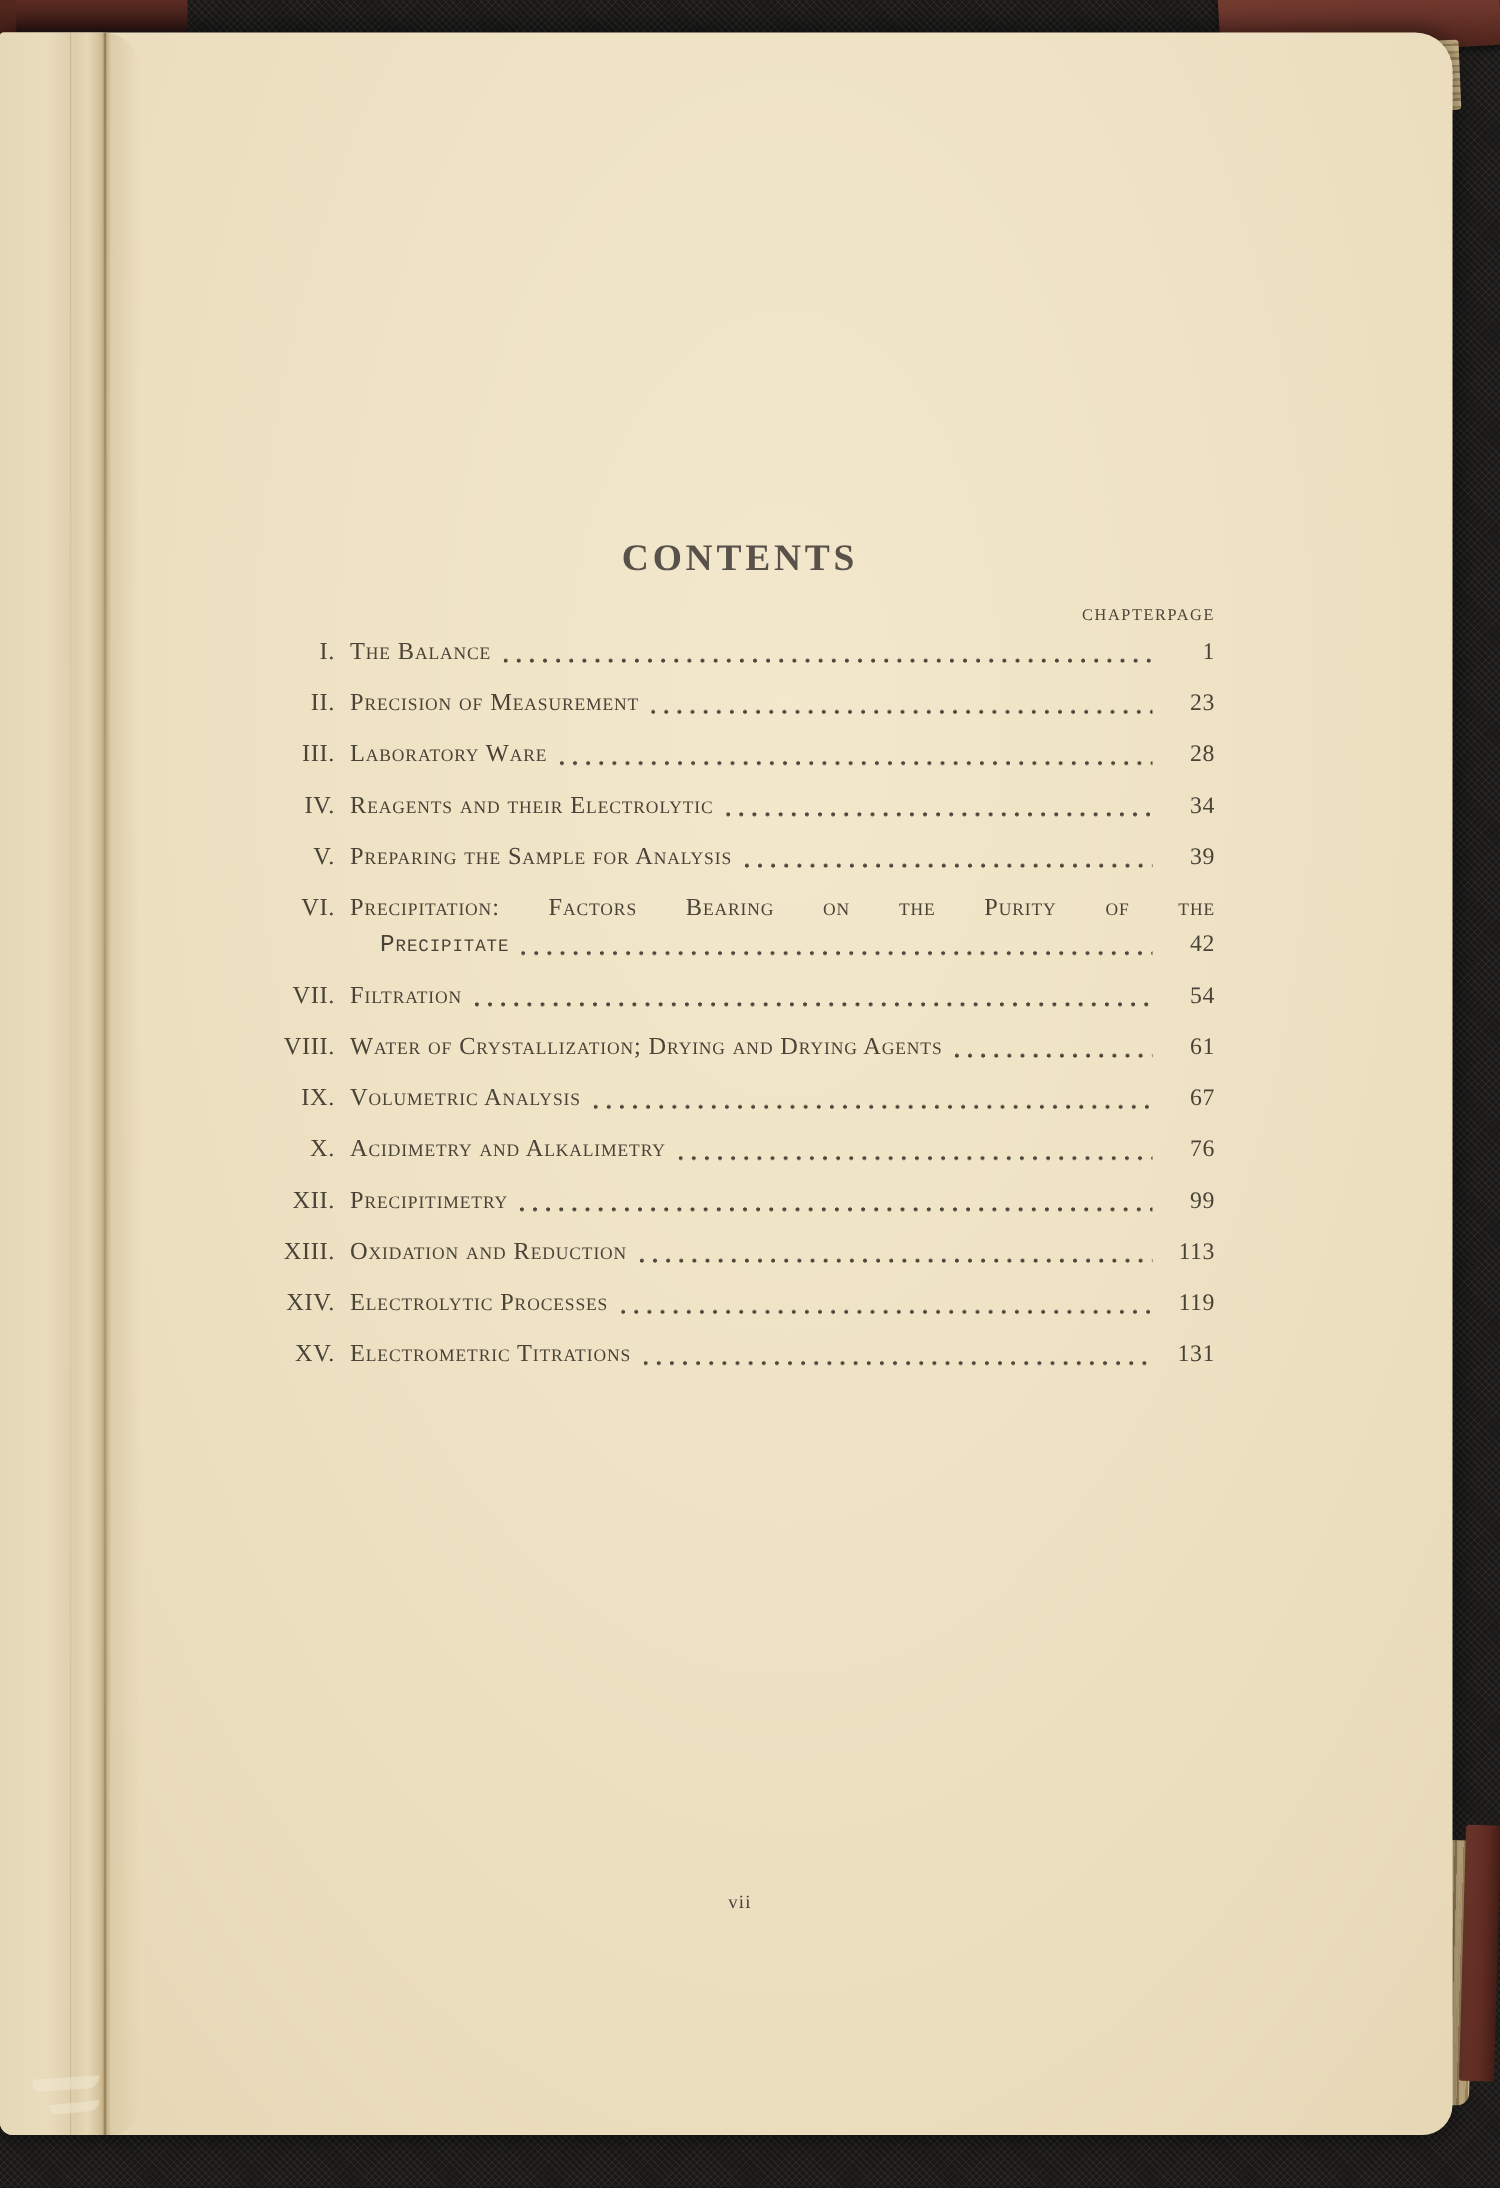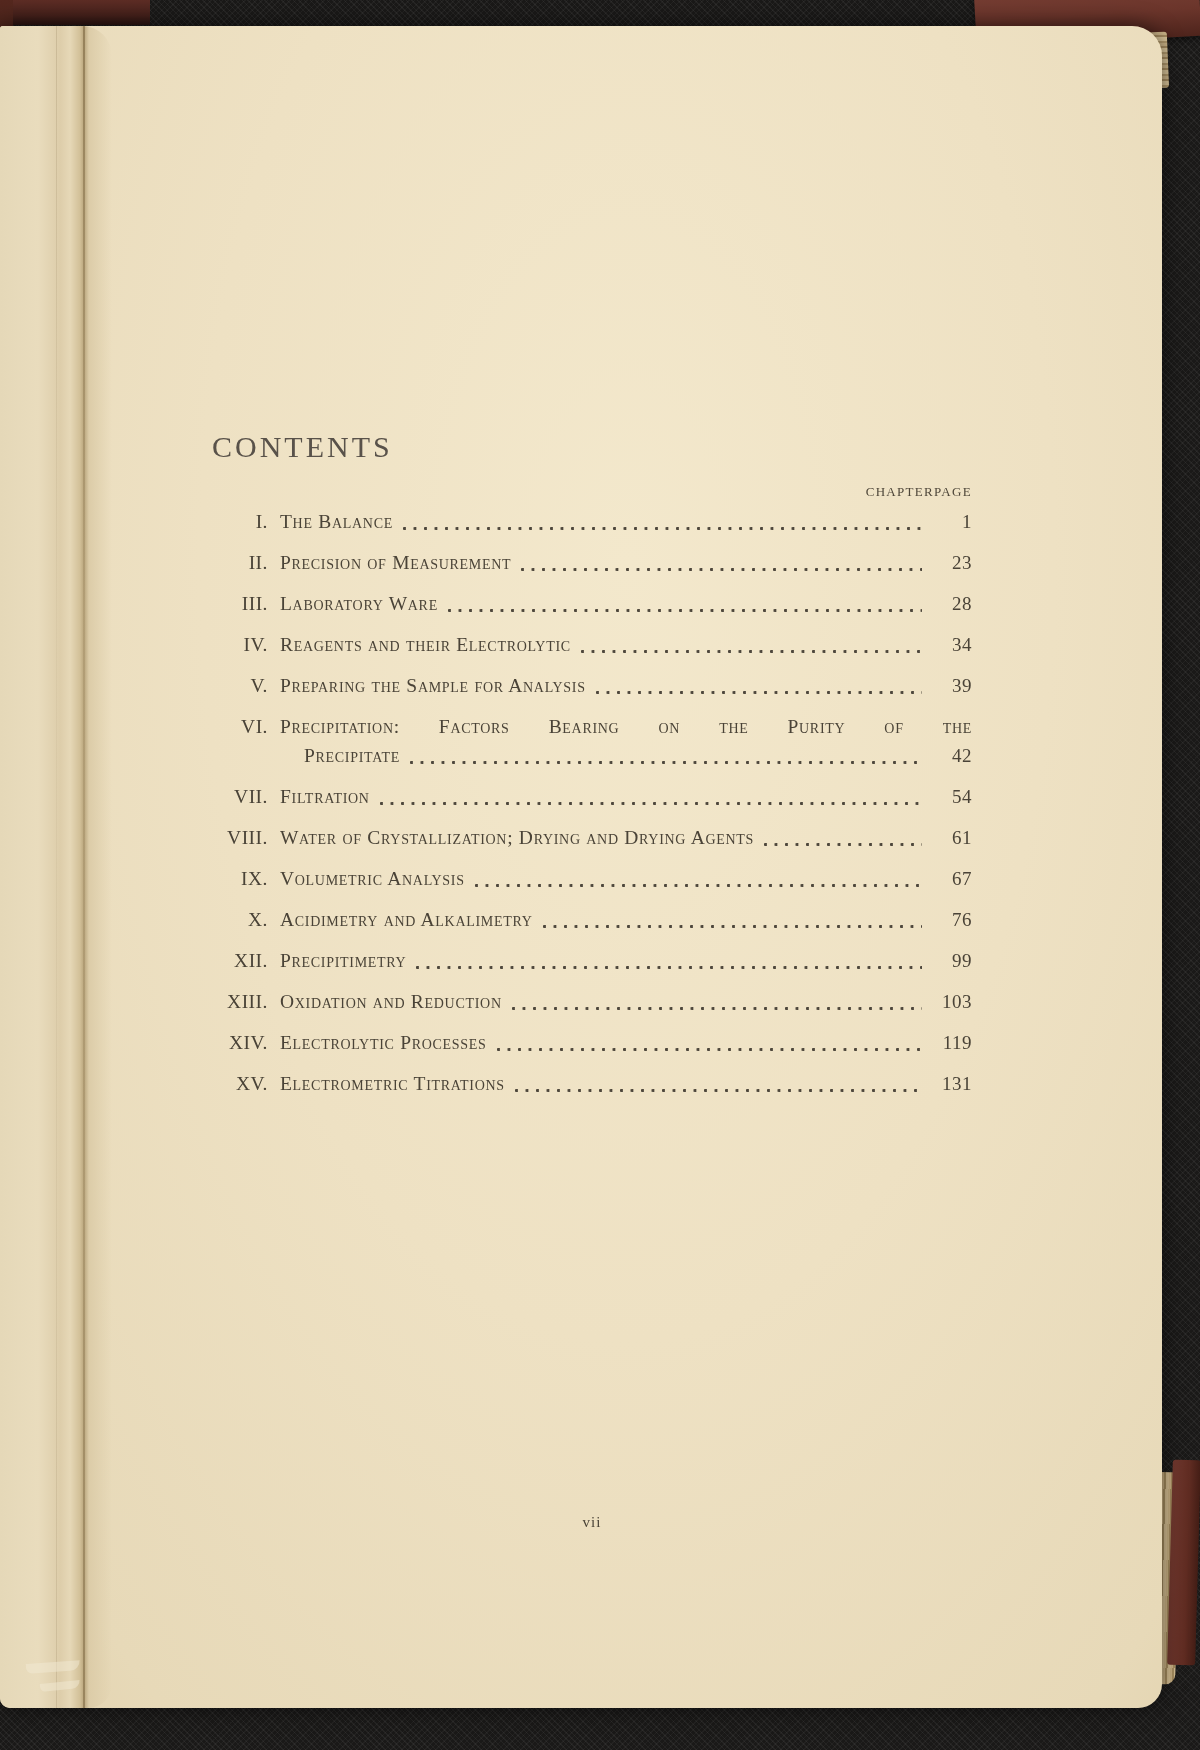--- a/index.html
+++ b/index.html
@@ -49,32 +49,32 @@
   .crease-line { position:absolute; left:83px; top:0; bottom:0; width:2px;
     background:linear-gradient(180deg, rgba(118,97,60,0.55), rgba(118,97,60,0.15) 35%, rgba(118,97,60,0.22) 70%, rgba(118,97,60,0.5)); }
   .crease-line.faint { left:56px; width:1px; opacity:0.35; }
   .corner-tab { position:absolute; background:#f2e9d3; opacity:0.5; }
   .corner-tab.a { left:26px; top:1636px; width:54px; height:10px; border-radius:0 0 10px 6px; transform:rotate(-4deg); }
   .corner-tab.b { left:40px; top:1656px; width:40px; height:8px; border-radius:0 0 8px 5px; transform:rotate(-6deg); }
 
   
   .content { position:absolute; left:212px; top:0; width:760px; height:100%; color:#4a4337; }
   .heading { position:absolute; top:404px; left:0; width:100%; margin:0;
-    text-align:left; font-size:30px; font-weight:400; letter-spacing:3px; color:#59524a; }
+    text-align:center; font-size:30px; font-weight:700; letter-spacing:3px; color:#59524a; }
   .col-headers { position:absolute; top:458px; left:0; width:100%;
     display:flex; justify-content:flex-end;
     font-size:13px; letter-spacing:1.3px; color:#4e4639; }
   .toc { position:absolute; top:484px; left:0; width:100%; }
   .toc-row { display:flex; align-items:flex-start; margin-bottom:17px;
     font-size:19.5px; line-height:24px; color:#4a4337; }
   .numeral { flex:0 0 56px; width:56px; text-align:right; letter-spacing:0.5px; }
   .entry-lines { flex:1 1 auto; margin-left:12px; display:block; min-width:0; }
   .line { display:flex; align-items:baseline; }
   .line.second { margin-top:5px; }
-  .line.second .title { padding-left:24px; }
+  .line.second .title { padding-left:24px;font-family:Liberation Mono, monospace; }
   .title { font-variant:small-caps; letter-spacing:0.7px; white-space:nowrap;text-align:right; }
   .line.spread { display:block; text-align:justify; text-align-last:justify; }
   .line.spread .title { white-space:normal; display:inline; }
   .leader { flex:1 1 auto; align-self:flex-end; height:5px; min-width:14px;
     margin:0 4px 3px 10px;
     background-image:radial-gradient(circle at 1.5px 2.5px, #4e473c 1.35px, rgba(78,71,60,0) 1.7px);
     background-size:10.5px 5px; background-repeat:repeat-x; }
   .pagenum { flex:0 0 auto; min-width:46px; text-align:right; font-size:19px; letter-spacing:0.5px; }
   .folio { position:absolute; top:1488px; left:0; width:100%; text-align:center;
     font-size:15px; letter-spacing:1px; color:#4a4337; }
@@ -231,21 +231,21 @@
       </span>
     </span>
   </div>
 
   <div class="toc-row">
     <span class="numeral">XIII.</span>
     <span class="entry-lines">
       <span class="line first">
         <span class="title">Oxidation and Reduction</span>
         <span class="leader"></span>
-        <span class="pagenum">103</span>
+        <span class="pagenum">113</span>
       </span>
     </span>
   </div>
 
   <div class="toc-row">
     <span class="numeral">XIV.</span>
     <span class="entry-lines">
       <span class="line first">
         <span class="title">Electrolytic Processes</span>
         <span class="leader"></span>

